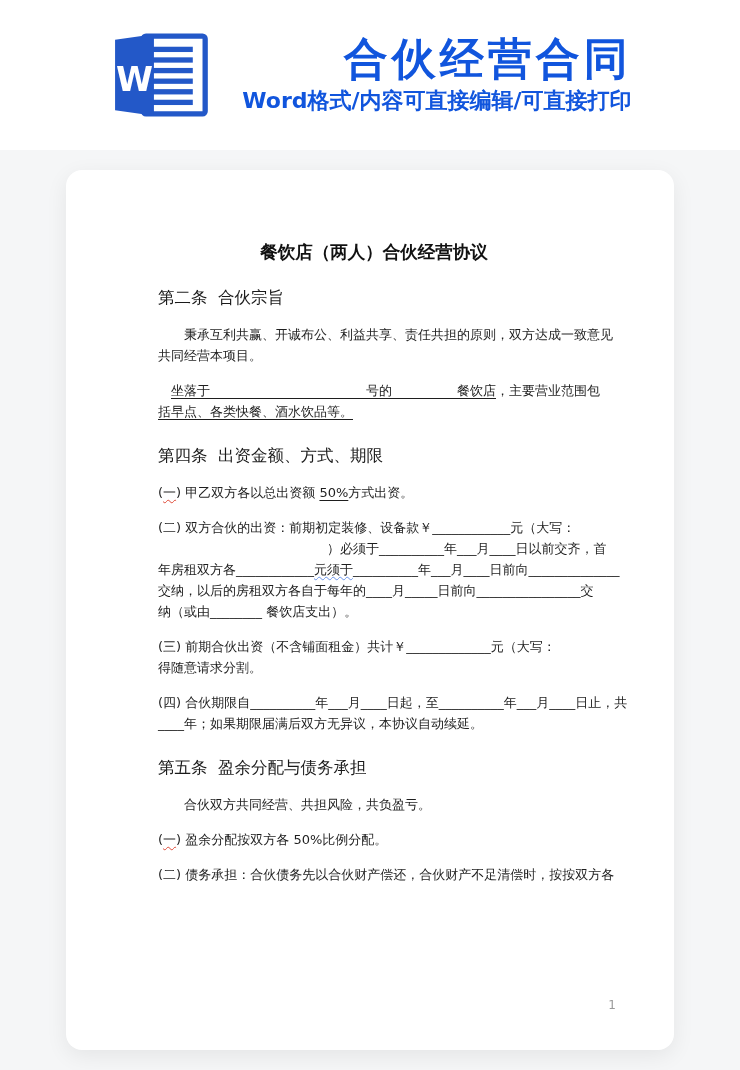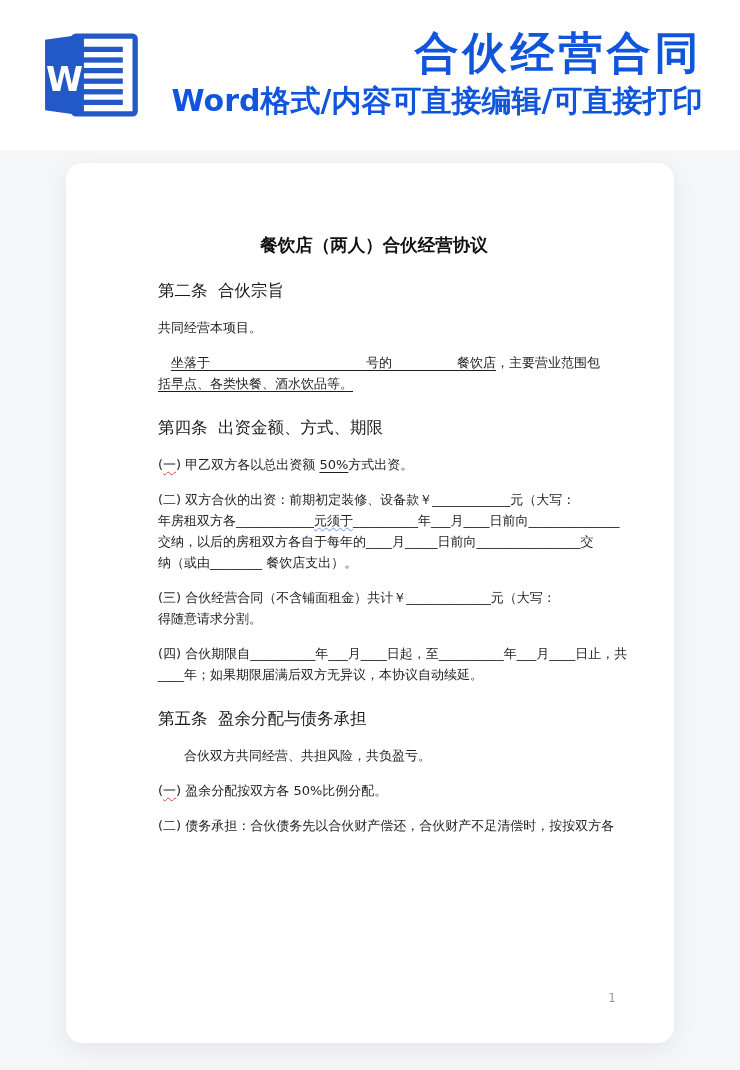--- a/index.html
+++ b/index.html
@@ -19,35 +19,35 @@
   }
   .promo .icon-wrap{width:106px;height:96px;flex:0 0 auto;}
   .promo-text{display:flex;flex-direction:column;align-items:flex-end;}
   .promo-title{
     font-size:44px;
     font-weight:700;
     letter-spacing:4px;
     line-height:1.15;
   }
   .promo-sub{
-    font-size:30px;
+    font-size:22px;
     font-weight:700;
     margin-top:2px;
     letter-spacing:0px;
   }
   
   .stage{
     background:#f5f6f7;
     padding:13px 0 27px 0;
     min-height:907px;
   }
   .page-card{
     width:608px;
     height:880px;
-    margin:0 auto;
+    margin:7px auto;
     background:#ffffff;
     border-radius:16px;
     box-shadow:0 6px 22px rgba(0,0,0,0.07);
     position:relative;
     overflow:hidden;
   }
   .doc{
     padding:70px 84px 0 92px;
     font-size:13px;
     line-height:21px;
@@ -128,38 +128,40 @@
     <div class="promo-sub" style="color: rgb(17, 85, 221);">Word格式/内容可直接编辑/可直接打印</div>
   </div>
 </div>
 
 <div class="stage">
   <div class="page-card">
     <div class="doc">
         <div class="doc-title">餐饮店（两人）合伙经营协议</div>
         <div class="heading"><span>第二条  合伙宗旨</span></div>
         <div class="para">
+          <div class="line" style="text-indent: 26px;">秉承互利共赢、开诚布公、利益共享、责任共担的原则，双方达成一致意见</div>
           <div class="line">共同经营本项目。</div>
         </div>
         <div class="para">
           <div class="line" style="text-indent: 13px;"><span class="u">坐落于　　　　　　　　　　　　号的　　　　　餐饮店</span><span>，主要营业范围包</span></div>
           <div class="line"><span class="u">括早点、各类快餐、酒水饮品等。</span></div>
         </div>
         <div class="heading"><span>第四条  出资金额、方式、期限</span></div>
         <div class="item">
           <div class="line"><span>(</span><span class="wr">一</span><span>) 甲乙双方各以总出资额 </span><span class="u">50%</span><span>方式出资。</span></div>
         </div>
         <div class="item">
           <div class="line">(二) 双方合伙的出资：前期初定装修、设备款￥____________元（大写：</div>
+          <div class="line">　　　　　　　　　　　　　）必须于__________年___月____日以前交齐，首</div>
           <div class="line"><span>年房租双方各____________</span><span class="wb">元须于</span><span>__________年___月____日前向______________</span></div>
           <div class="line">交纳，以后的房租双方各自于每年的____月_____日前向________________交</div>
           <div class="line">纳（或由________ 餐饮店支出）。</div>
         </div>
         <div class="item">
-          <div class="line">(三) 合伙经营合同（不含铺面租金）共计￥_____________元（大写：</div>
+          <div class="line">(三) 前期合伙出资（不含铺面租金）共计￥_____________元（大写：</div>
           <div class="line">得随意请求分割。</div>
         </div>
         <div class="item">
           <div class="line">(四) 合伙期限自__________年___月____日起，至__________年___月____日止，共</div>
           <div class="line">____年；如果期限届满后双方无异议，本协议自动续延。</div>
         </div>
         <div class="heading"><span>第五条  盈余分配与债务承担</span></div>
         <div class="para">
           <div class="line" style="text-indent: 26px;">合伙双方共同经营、共担风险，共负盈亏。</div>
         </div>

